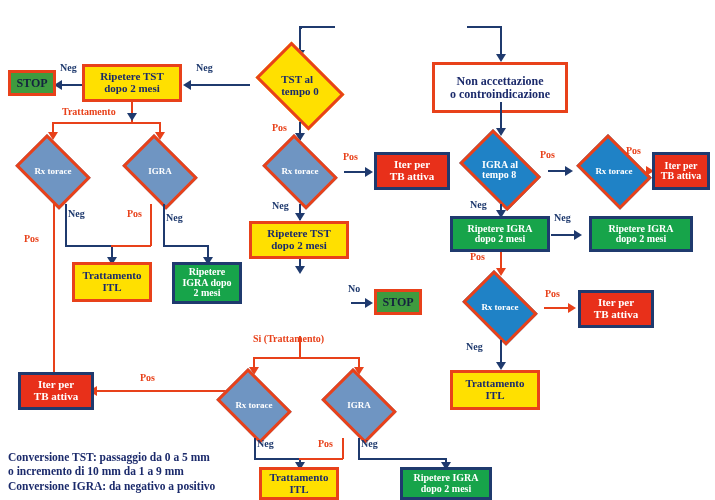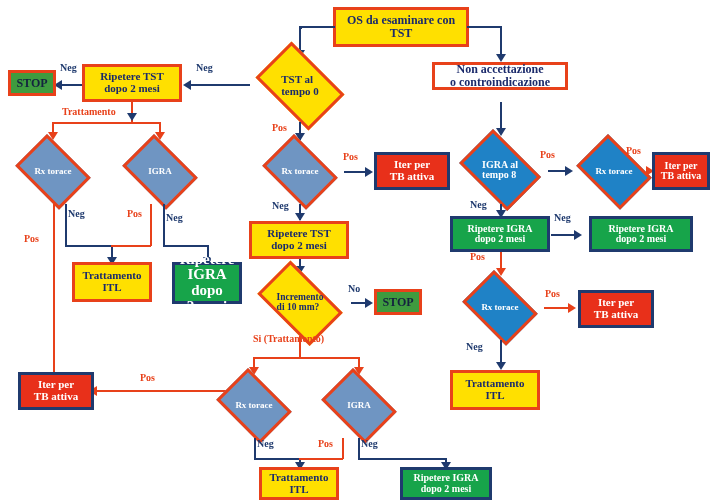--- a/index.html
+++ b/index.html
@@ -58,38 +58,37 @@
   .lb-r{color:#e8411a;}
 
   .legend{position:absolute;color:#1b2a6b;font-weight:bold;
           line-height:1.25;white-space:pre-line;}
 </style>
 </head>
 <body>
 
 <div id="canvas">
 
-  <div class="node rect rect-yellow" style="left:333px;top:7px;width:136px;height:40px;font-size:12px;">OS da esaminare con TST</div>
 
   <div class="ln ln-b v" style="left:300px;top:27px;width:2px;height:2px;"></div>
   <div class="ln ln-b h" style="left:299px;top:26px;width:36px;height:2px;"></div>
   <div class="ln ln-b v" style="left:299px;top:26px;height:26px;"></div>
   <div class="ah ah-down-b" style="left:295px;top:50px;"></div>
 
   <div class="ln ln-b h" style="left:467px;top:26px;width:35px;height:2px;"></div>
   <div class="ln ln-b v" style="left:500px;top:26px;height:30px;"></div>
   <div class="ah ah-down-b" style="left:496px;top:54px;"></div>
 
   <div class="diamond dm-yellow" style="left:247px;top:50px;width:106px;height:72px;">
     <div class="shape"></div>
     <div class="lbl" style="font-size:11px;white-space:pre-line;">TST al
 tempo 0</div>
   </div>
 
-  <div class="node rect rect-white" style="left:432px;top:62px;width:136px;height:28px;font-size:12px;white-space:pre-line;">Non accettazione
+  <div class="node rect rect-white" style="left:432px;top:62px;width:136px;height:51px;font-size:12px;white-space:pre-line;">Non accettazione
 o controindicazione</div>
 
   <div class="ln ln-b h" style="left:190px;top:84px;width:60px;height:2px;"></div>
   <div class="ah ah-left-b" style="left:183px;top:80px;"></div>
   <div class="elbl lb-b" style="left:196px;top:62px;font-size:10px;">Neg</div>
 
   <div class="node rect rect-yellow" style="left:82px;top:64px;width:100px;height:38px;font-size:11px;white-space:pre-line;">Ripetere TST
 dopo 2 mesi</div>
 
   <div class="ln ln-b h" style="left:60px;top:84px;width:22px;height:2px;"></div>
@@ -131,21 +130,21 @@
 
   <div class="ln ln-b v" style="left:163px;top:204px;height:42px;"></div>
   <div class="elbl lb-b" style="left:166px;top:212px;font-size:10px;">Neg</div>
   <div class="ln ln-b h" style="left:163px;top:245px;width:45px;height:2px;"></div>
   <div class="ln ln-b v" style="left:207px;top:245px;height:17px;"></div>
   <div class="ah ah-down-b" style="left:203px;top:257px;"></div>
 
   <div class="node rect rect-yellow" style="left:72px;top:262px;width:80px;height:40px;font-size:11px;white-space:pre-line;">Trattamento
 ITL</div>
 
-  <div class="node rect rect-green" style="left:172px;top:262px;width:70px;height:42px;font-size:15px;white-space:pre-line;">Ripetere
+  <div class="node rect rect-green" style="left:172px;top:262px;width:70px;height:42px;font-size:10px;white-space:pre-line;">Ripetere
 IGRA dopo
 2 mesi</div>
 
   <div class="ah ah-left-r" style="left:89px;top:386px;"></div>
   <div class="ln ln-r h" style="left:96px;top:390px;width:130px;height:2px;"></div>
   <div class="elbl lb-r" style="left:140px;top:372px;font-size:10px;">Pos</div>
   <div class="node rect rect-red" style="left:18px;top:372px;width:76px;height:38px;font-size:11px;white-space:pre-line;">Iter per
 TB attiva</div>
 
   <div class="ln ln-b v" style="left:299px;top:122px;height:18px;"></div>
@@ -167,25 +166,20 @@
   <div class="ln ln-b v" style="left:299px;top:204px;height:16px;"></div>
   <div class="ah ah-down-b" style="left:295px;top:213px;"></div>
   <div class="elbl lb-b" style="left:272px;top:200px;font-size:10px;">Neg</div>
 
   <div class="node rect rect-yellow" style="left:249px;top:221px;width:100px;height:38px;font-size:11px;white-space:pre-line;">Ripetere TST
 dopo 2 mesi</div>
 
   <div class="ln ln-b v" style="left:299px;top:259px;height:12px;"></div>
   <div class="ah ah-down-b" style="left:295px;top:266px;"></div>
 
-  <div class="diamond dm-yellow" style="left:248px;top:270px;width:104px;height:66px;">
-    <div class="shape"></div>
-    <div class="lbl" style="font-size:9.5px;white-space:pre-line;">Incremento
-di 10 mm?</div>
-  </div>
 
   <div class="ln ln-b h" style="left:351px;top:302px;width:15px;height:2px;"></div>
   <div class="ah ah-right-b" style="left:365px;top:298px;"></div>
   <div class="elbl lb-b" style="left:348px;top:283px;font-size:10px;">No</div>
   <div class="node rect rect-stop" style="left:374px;top:289px;width:48px;height:26px;font-size:12px;">STOP</div>
 
   <div class="ln ln-r v" style="left:299px;top:336px;height:22px;"></div>
   <div class="elbl lb-r" style="left:253px;top:333px;font-size:10px;">Si (Trattamento)</div>
   <div class="ln ln-r h" style="left:253px;top:357px;width:107px;height:2px;"></div>
   <div class="ln ln-r v" style="left:253px;top:357px;height:14px;"></div>
@@ -279,14 +273,17 @@
   <div class="node rect rect-red" style="left:578px;top:290px;width:76px;height:38px;font-size:11px;white-space:pre-line;">Iter per
 TB attiva</div>
 
   <div class="ln ln-b v" style="left:500px;top:340px;height:28px;"></div>
   <div class="ah ah-down-b" style="left:496px;top:362px;"></div>
   <div class="elbl lb-b" style="left:466px;top:341px;font-size:10px;">Neg</div>
 
   <div class="node rect rect-yellow" style="left:450px;top:370px;width:90px;height:40px;font-size:11px;white-space:pre-line;">Trattamento
 ITL</div>
 
+  <div class="legend" style="left:8px;top:450px;width:280px;font-size:11.5px;">Conversione TST: passaggio da 0 a 5 mm
+o incremento di 10 mm da 1 a 9 mm
+Conversione IGRA: da negativo a positivo</div>
 
 </div>
 
 </body></html>

